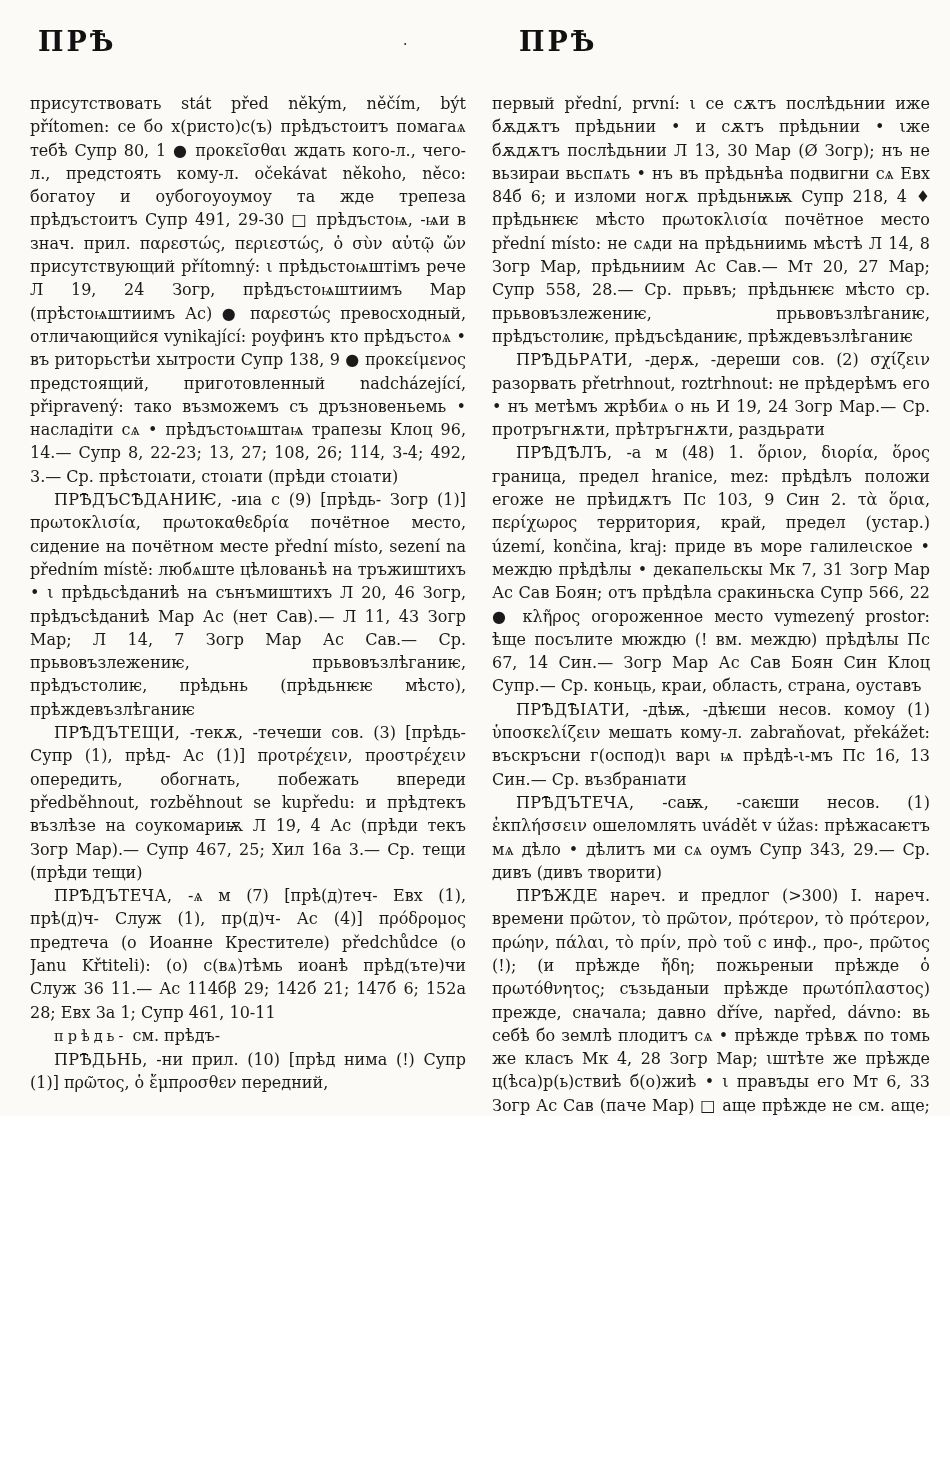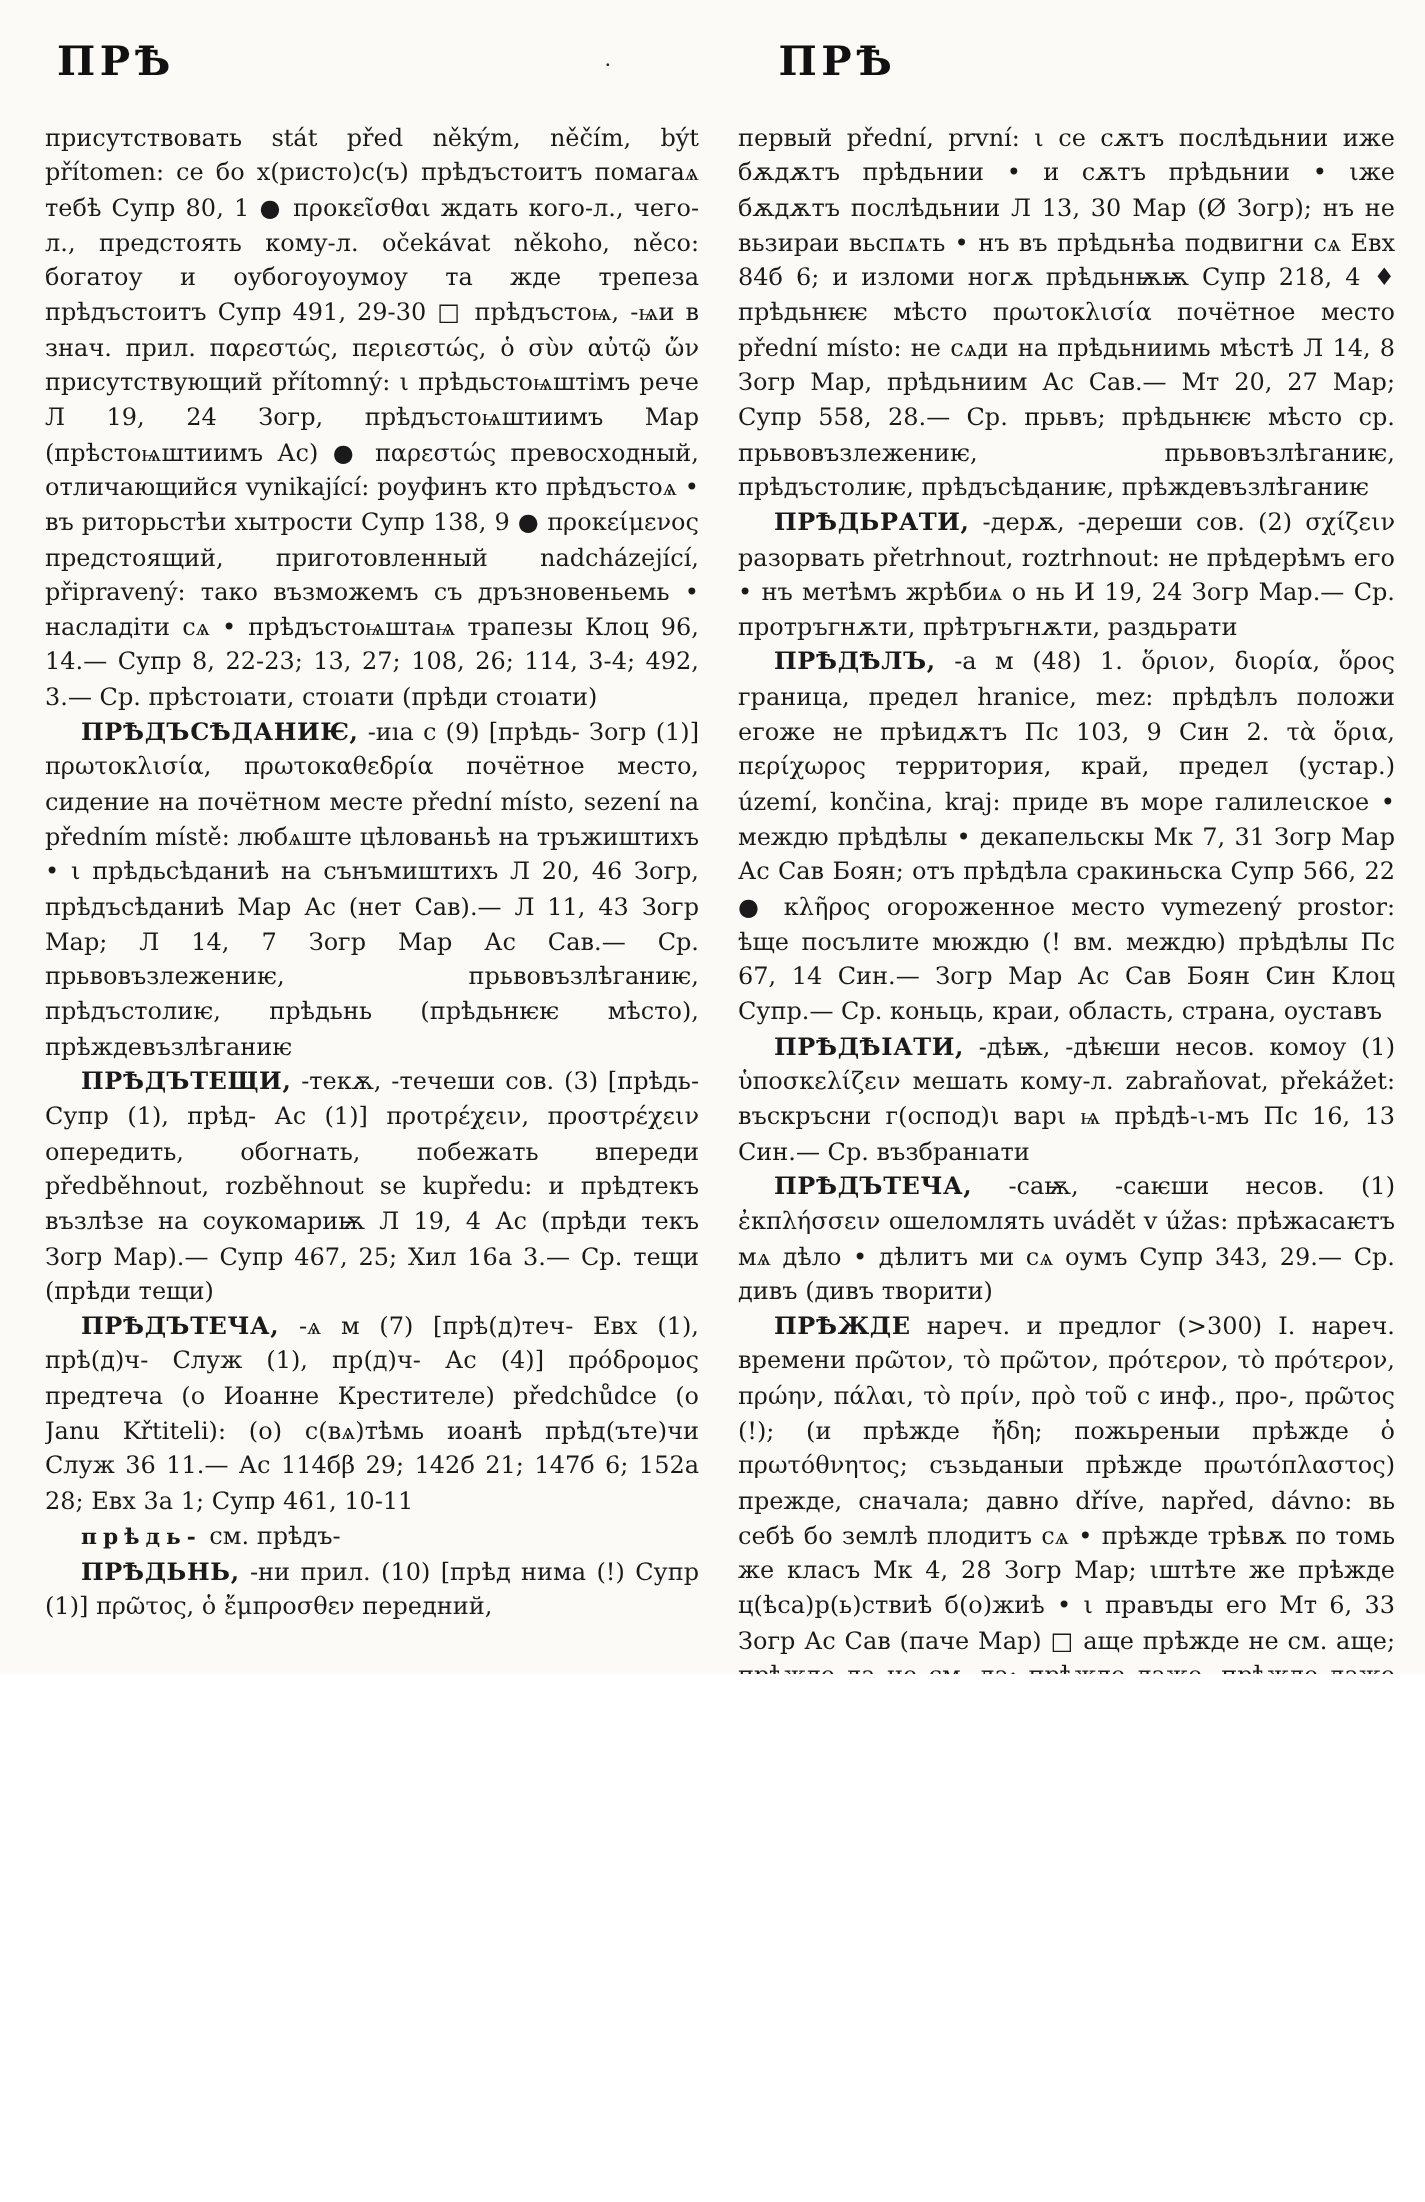--- a/index.html
+++ b/index.html
@@ -20,30 +20,30 @@
   .running-head.right{left:519px;}
   .artifact-dot{
     position:absolute;left:403px;top:36px;
     font-size:14px;color:#222;
   }
   .artifact-mark{
     position:absolute;left:874px;top:1314px;
     font-size:13px;font-style:italic;color:#333;
   }
   .col{
-    position:absolute;top:80px;
+    position:absolute;top:92px;
     text-align:justify;
     font-size:16px;line-height:23.3px;
     height:1318px;overflow:hidden;
   }
   .col.left{left:30px;width:436px;}
   .col.right{left:492px;width:438px;}
   .col p{margin:0;text-indent:24px;}
   .col p.cont{text-indent:0;}
-  .hw{font-weight:700;letter-spacing:0.4px;}
+  .hw{font-weight:400;letter-spacing:0.4px;}
   .hw.spaced{letter-spacing:4px;font-size:14.5px;}
   .page-number{
     position:absolute;left:28px;top:1404px;
     font-weight:700;font-size:22px;color:#7f1d1d;
   }
 </style>
 </head>
 <body>
 
 <div class="page">

